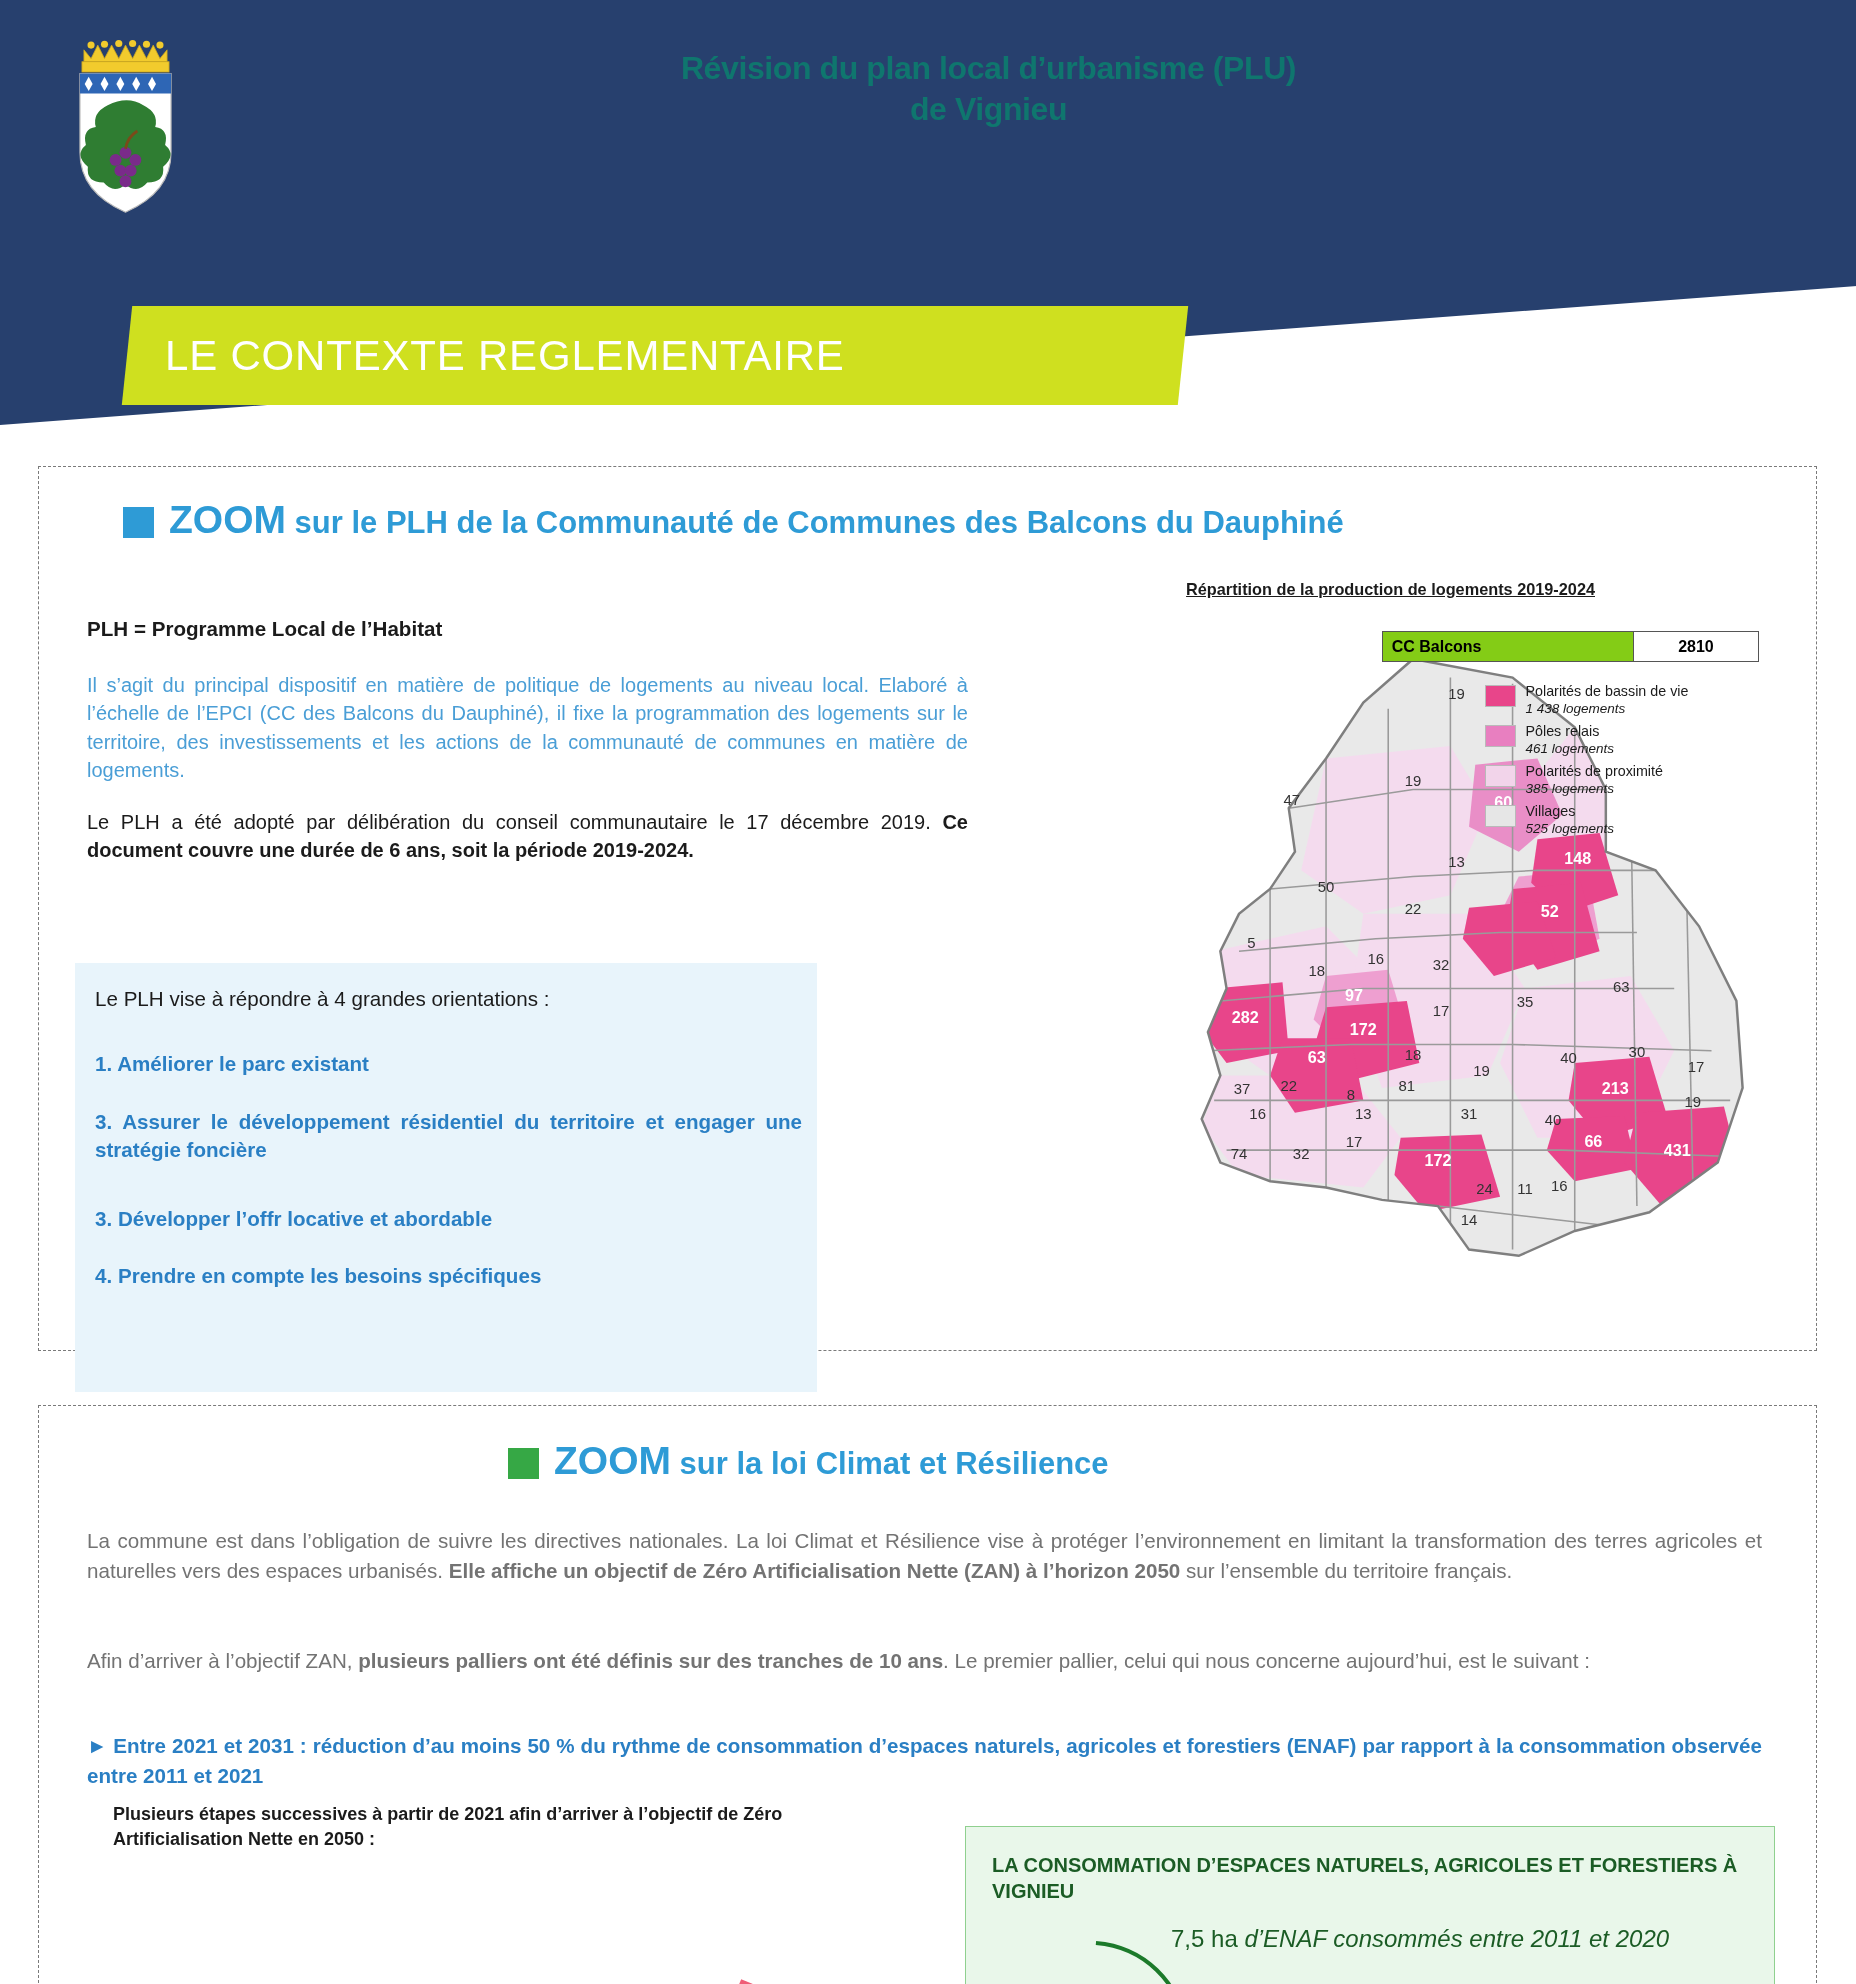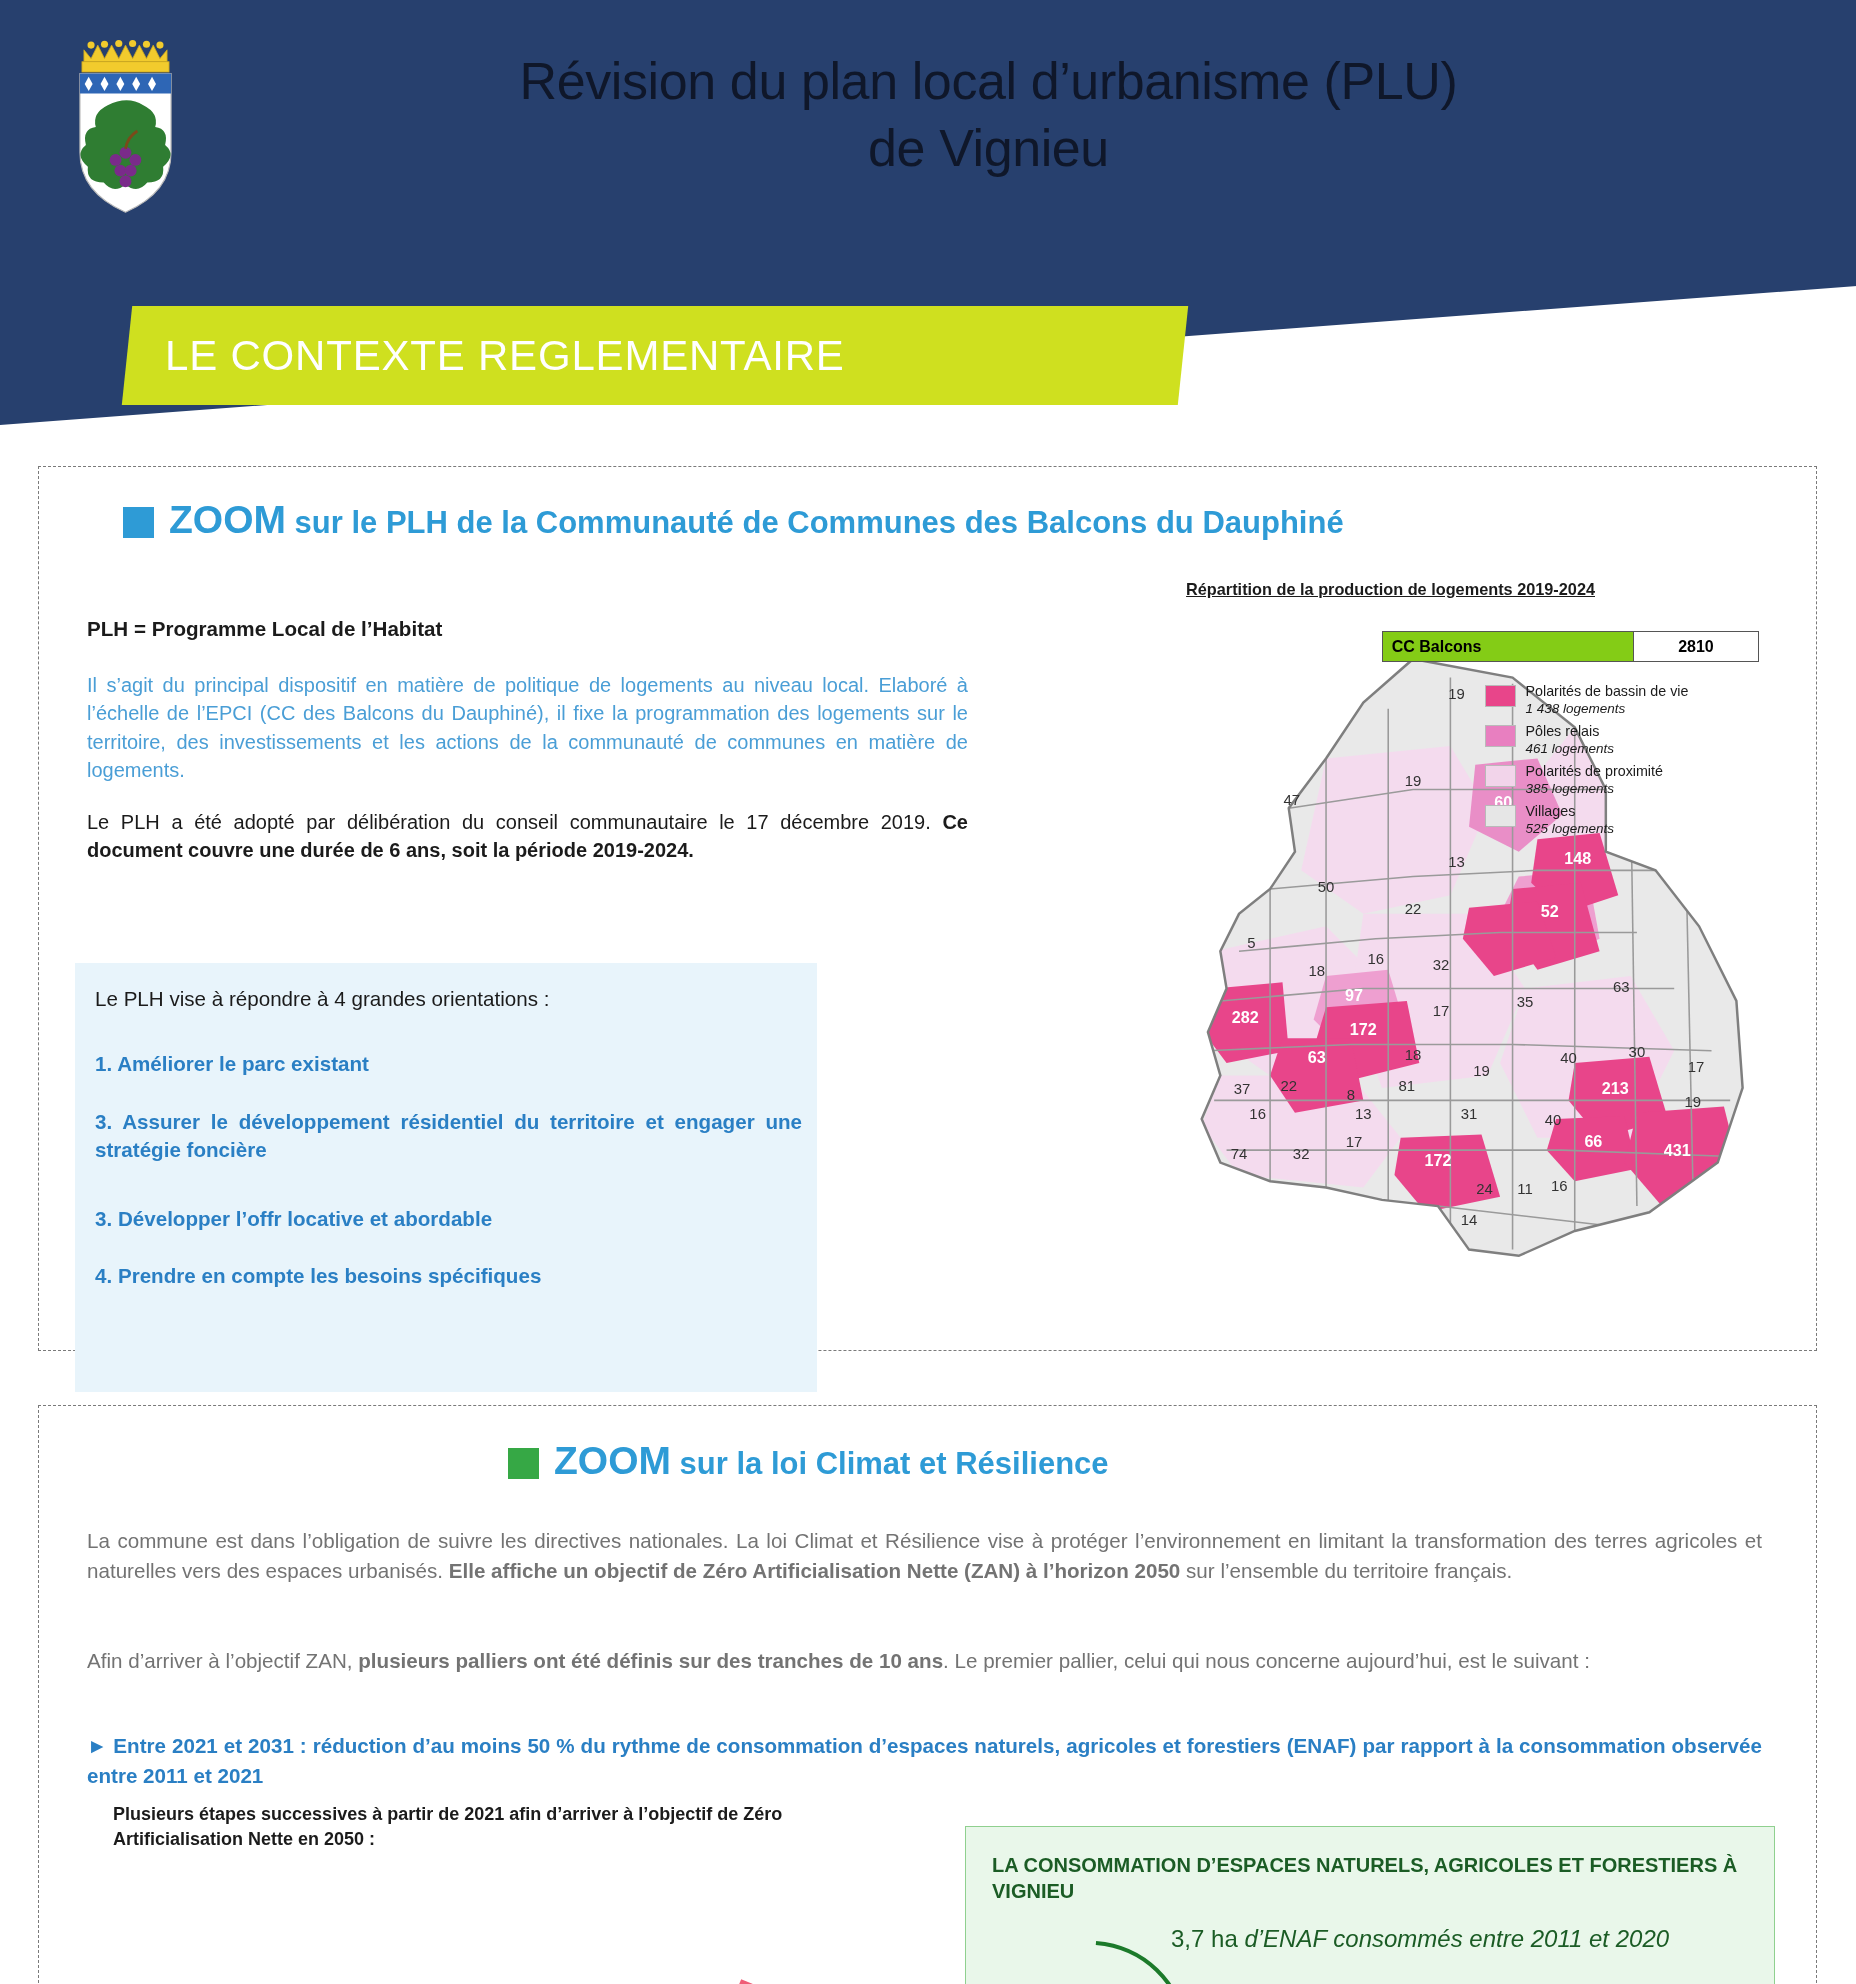--- a/index.html
+++ b/index.html
@@ -36,23 +36,23 @@
     left: 60px; top: 34px;
     width: 131px; height: 198px;
   }
   .crest svg { width: 100%; height: 100%; display: block; }
 
   .header-title {
     position: absolute;
     left: 254px; top: 48px;
     width: 1469px;
     text-align: center;
-    color: #0f172a;
-    font-size: 52px;
-    font-weight: normal;
+    color: #0f766e;
+    font-size: 32px;
+    font-weight: bold;
     line-height: 1.28;
     letter-spacing: -0.4px;
   }
 
   
   .banner {
     position: absolute;
     left: 127px; top: 306px;
     width: 1056px;
     height: 99px;
@@ -602,21 +602,21 @@
     <text x="700" y="462" font-family="Liberation Sans, sans-serif" font-size="19" fill="#5a5a5a">Atteinte de l’objectif</text>
     <text x="700" y="486" font-family="Liberation Sans, sans-serif" font-size="19" fill="#5a5a5a">de Zéro artificialisation</text>
     <text x="700" y="510" font-family="Liberation Sans, sans-serif" font-size="19" fill="#5a5a5a">nette à l’échelle de la</text>
     <text x="700" y="534" font-family="Liberation Sans, sans-serif" font-size="19" fill="#5a5a5a">France</text>
   </svg>
 </div>
 
 <div class="green-box"></div>
 <div class="gb-title">LA CONSOMMATION D’ESPACES NATURELS, AGRICOLES ET FORESTIERS À VIGNIEU</div>
 <div class="gb-l1">
-  <b>3,7 ha</b><span> d’ENAF consommés entre 2011 et 2020</span>
+  <b>7,5 ha</b><span> d’ENAF consommés entre 2011 et 2020</span>
 </div>
 
 <div class="gb-arrow">
   <svg viewBox="0 0 320 330" xmlns="http://www.w3.org/2000/svg">
     <path d="M20 25 C 140 35, 230 120, 255 255" stroke="#1b7a2a" stroke-width="10" fill="none"></path>
     <polygon points="235,235 290,295 250,300 240,280" fill="#1b7a2a"></polygon>
   </svg>
 </div>
 
 

